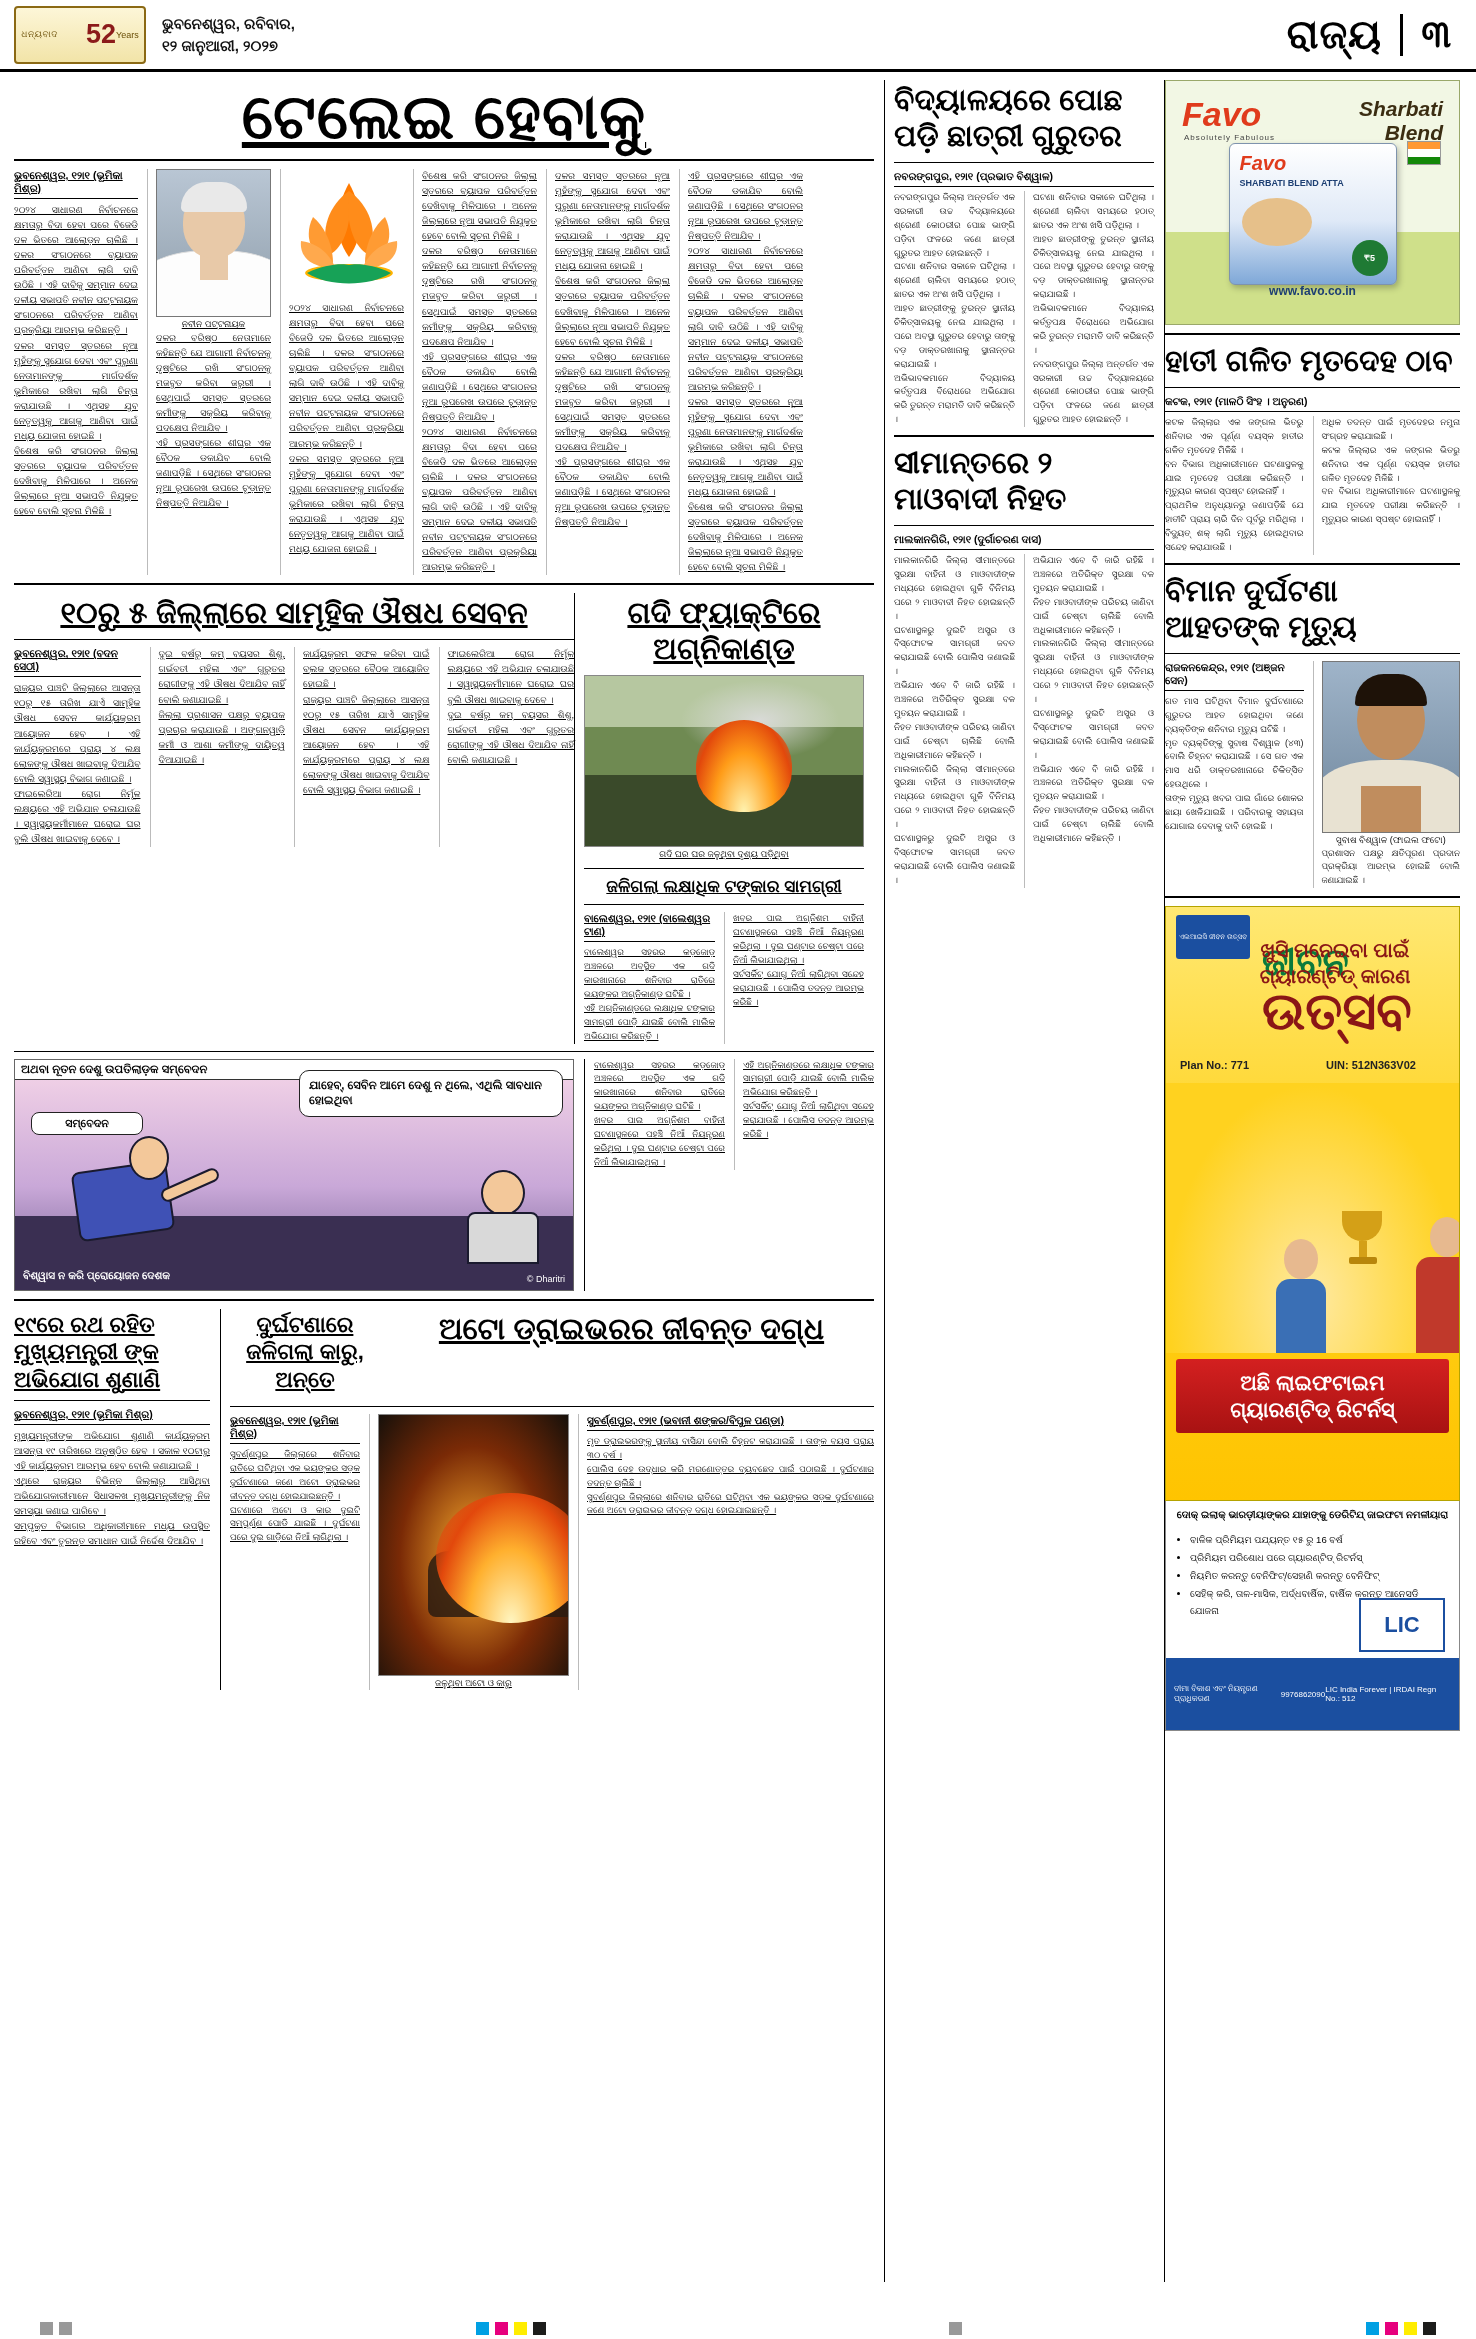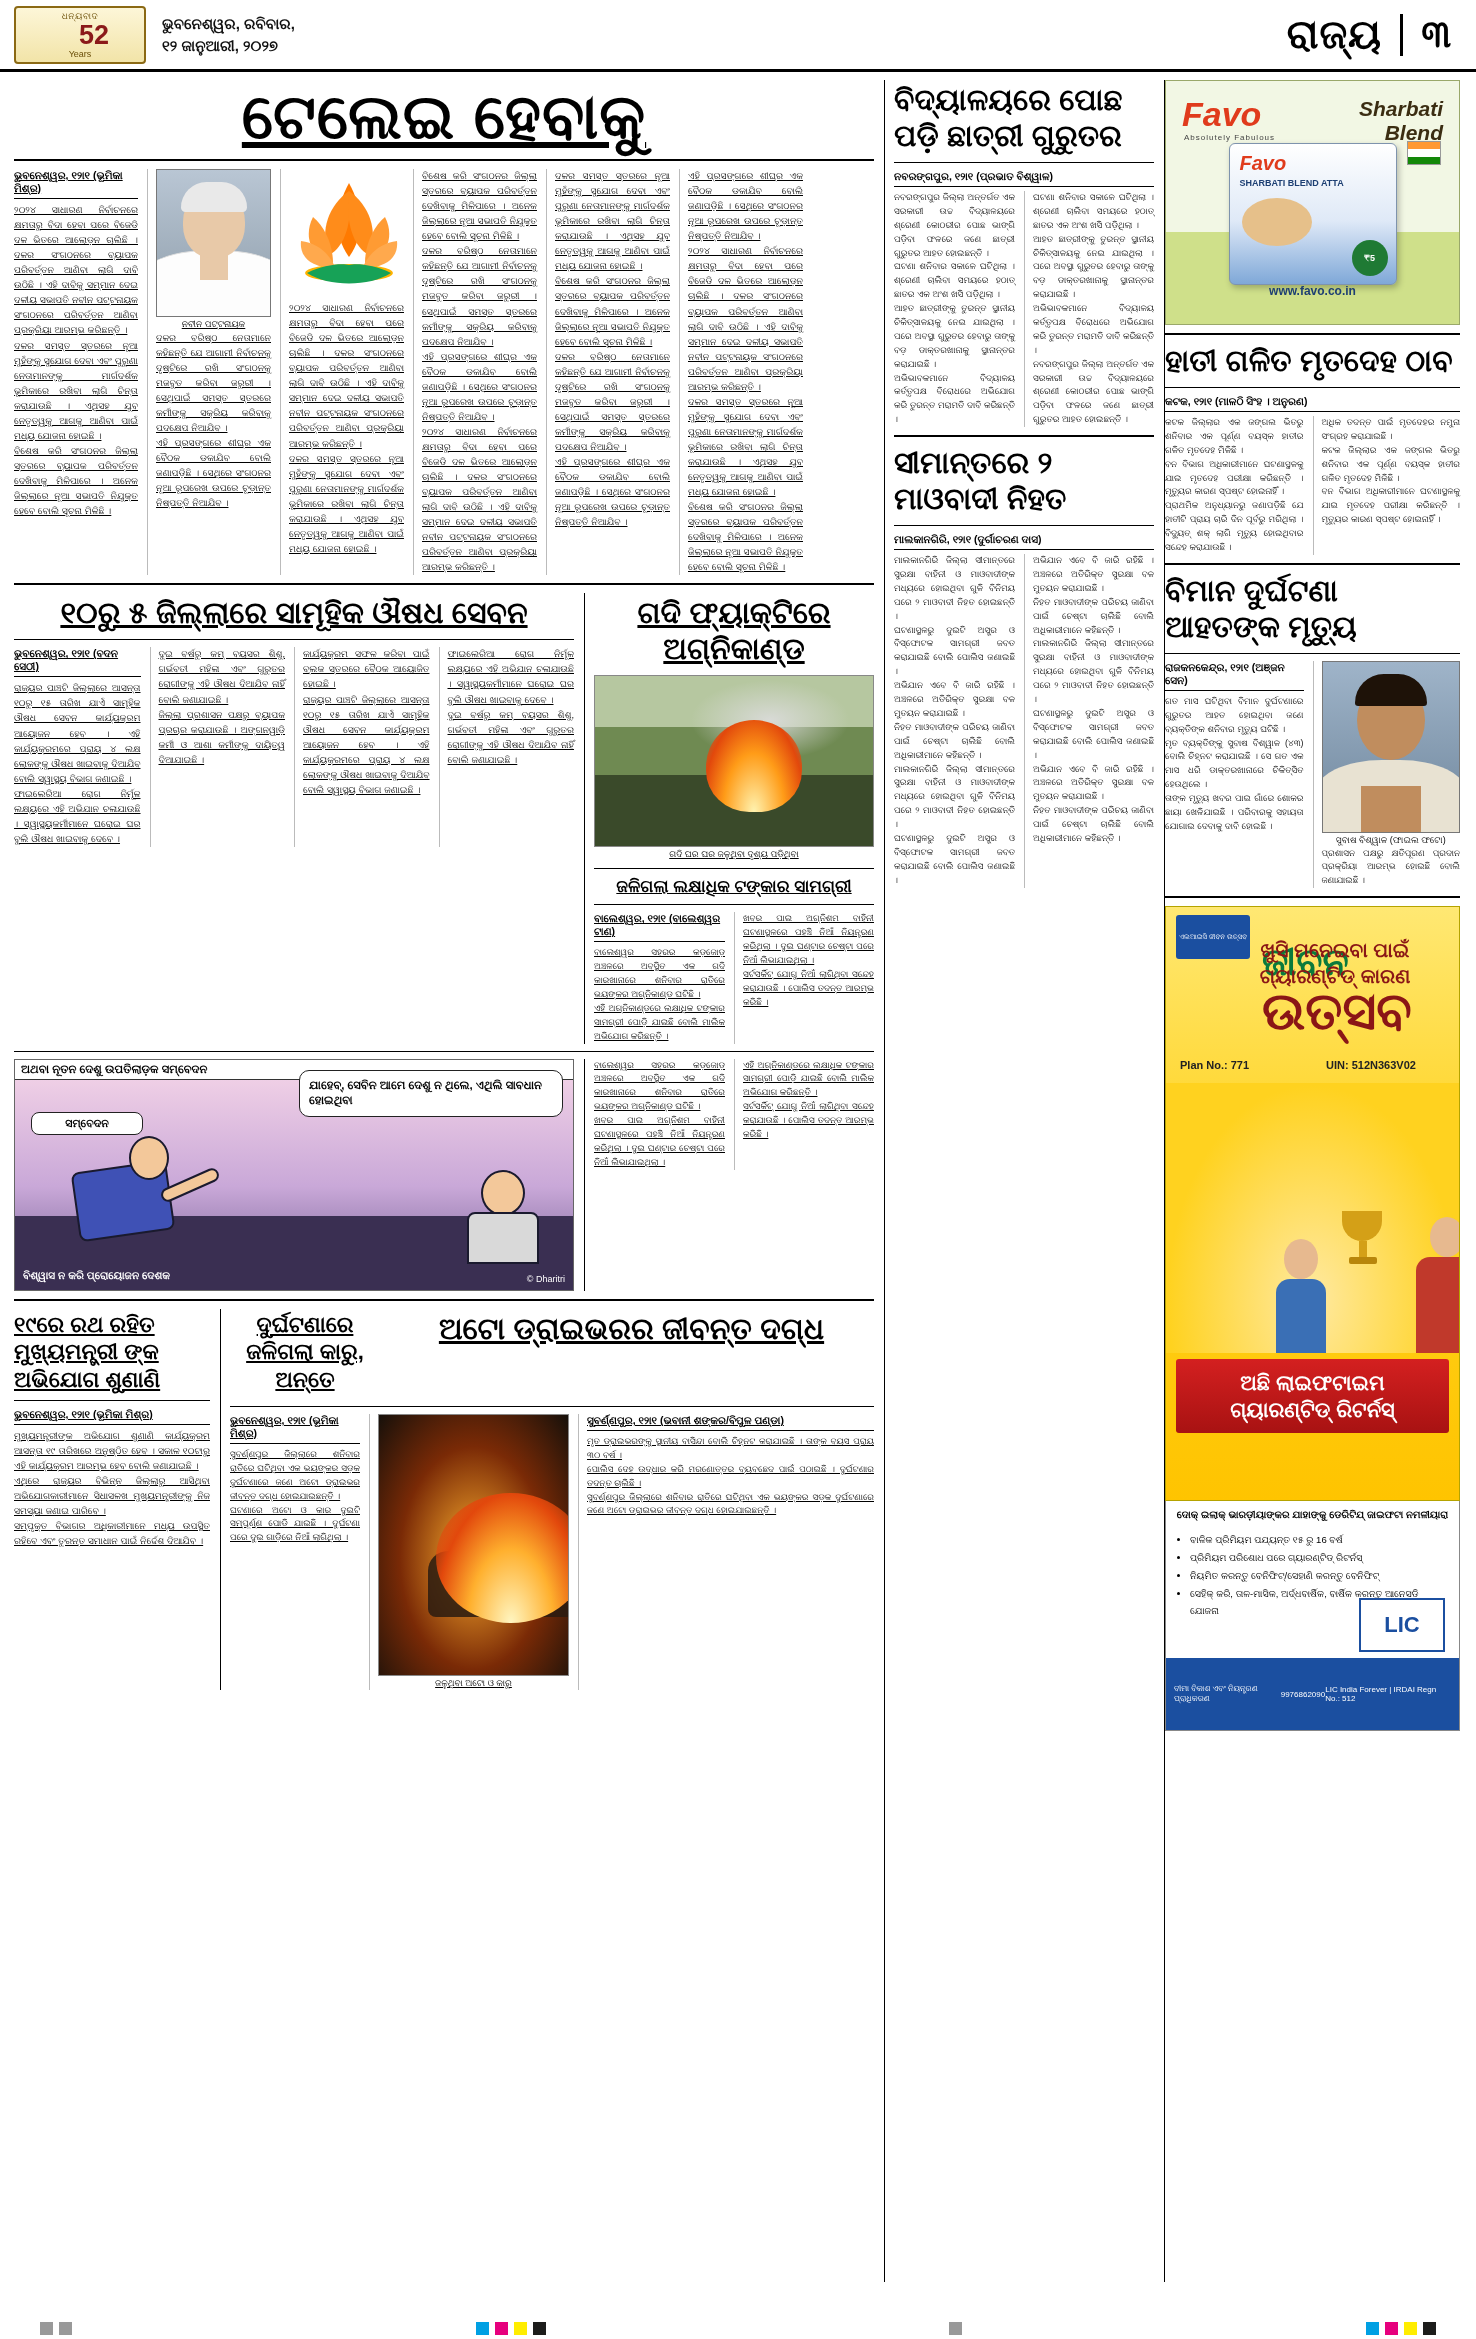--- a/index.html
+++ b/index.html
@@ -26,21 +26,21 @@
     border-bottom: 3px solid #000;
     display: flex;
     align-items: center;
     padding: 0 14px;
   }
   .anniv-badge {
     width: 132px; height: 58px;
     border: 2px solid #8b6914;
     border-radius: 4px;
     background: linear-gradient(#fdf6d8, #f2e4a8);
-    display:flex; flex-direction:column; align-items:center; justify-content:center;
+    display:flex; flex-direction:row; align-items:center; justify-content:center;
     flex: none;
   }
   .anniv-top { font-size: 9px; color:#6b4f08; letter-spacing:.5px; }
   .anniv-num { font-size: 27px; font-weight:bold; color:#8b1a1a; line-height:1;margin-left:28px; }
   .anniv-bot { font-size: 9px; color:#6b4f08; }
   .dateline {
     margin-left: 16px;
     font-size: 15px;
     line-height: 1.45;
     font-weight: bold;
@@ -454,21 +454,21 @@
             <div class="txt">୨୦୨୪ ସାଧାରଣ ନିର୍ବାଚନରେ କ୍ଷମତାରୁ ବିଦା ହେବା ପରେ ବିଜେଡି ଦଳ ଭିତରେ ଆଲୋଡ଼ନ ଚାଲିଛି । ଦଳର ସଂଗଠନରେ ବ୍ୟାପକ ପରିବର୍ତ୍ତନ ଆଣିବା ଲାଗି ଦାବି ଉଠିଛି । ଏହି ଦାବିକୁ ସମ୍ମାନ ଦେଇ ଦଳୀୟ ସଭାପତି ନବୀନ ପଟ୍ଟନାୟକ ସଂଗଠନରେ ପରିବର୍ତ୍ତନ ଆଣିବା ପ୍ରକ୍ରିୟା ଆରମ୍ଭ କରିଛନ୍ତି ।</div>
             <div class="txt">ଦଳର ସମସ୍ତ ସ୍ତରରେ ନୂଆ ମୁହଁଙ୍କୁ ସୁଯୋଗ ଦେବା ଏବଂ ପୁରୁଣା ନେତାମାନଙ୍କୁ ମାର୍ଗଦର୍ଶକ ଭୂମିକାରେ ରଖିବା ଲାଗି ଚିନ୍ତା କରାଯାଉଛି । ଏଥିସହ ଯୁବ ନେତୃତ୍ୱକୁ ଆଗକୁ ଆଣିବା ପାଇଁ ମଧ୍ୟ ଯୋଜନା ହୋଇଛି ।</div>
             <div class="txt">ବିଶେଷ କରି ସଂଗଠନର ଜିଲ୍ଲା ସ୍ତରରେ ବ୍ୟାପକ ପରିବର୍ତ୍ତନ ଦେଖିବାକୁ ମିଳିପାରେ । ଅନେକ ଜିଲ୍ଲାରେ ନୂଆ ସଭାପତି ନିଯୁକ୍ତ ହେବେ ବୋଲି ସୂଚନା ମିଳିଛି ।</div>
           </div>
 
         </div>
       </div>
 
       <div class="hl-thick"></div>
 
-      <div style="display:flex; gap:10px;">
+      <div style="display:flex; ">
 
         <div style="width:560px; flex:none;">
           <h2 class="hd center">୧୦ରୁ ୫ ଜିଲ୍ଲାରେ ସାମୂହିକ ଔଷଧ ସେବନ</h2>
           <div class="hl"></div>
           <div class="cols">
             <div class="tcol">
               <div class="byline">ଭୁବନେଶ୍ୱର, ୧୨ା୧ (ବଦନ ସେଠୀ)</div>
               <div class="txt">ରାଜ୍ୟର ପାଞ୍ଚଟି ଜିଲ୍ଲାରେ ଆସନ୍ତା ୧୦ରୁ ୧୫ ତାରିଖ ଯାଏଁ ସାମୂହିକ ଔଷଧ ସେବନ କାର୍ଯ୍ୟକ୍ରମ ଆୟୋଜନ ହେବ । ଏହି କାର୍ଯ୍ୟକ୍ରମରେ ପ୍ରାୟ ୪ ଲକ୍ଷ ଲୋକଙ୍କୁ ଔଷଧ ଖାଇବାକୁ ଦିଆଯିବ ବୋଲି ସ୍ୱାସ୍ଥ୍ୟ ବିଭାଗ ଜଣାଇଛି ।</div>
               <div class="txt">ଫାଇଲେରିଆ ରୋଗ ନିର୍ମୂଳ ଲକ୍ଷ୍ୟରେ ଏହି ଅଭିଯାନ ଚଳାଯାଉଛି । ସ୍ୱାସ୍ଥ୍ୟକର୍ମୀମାନେ ଘରୋଇ ଘର ବୁଲି ଔଷଧ ଖାଇବାକୁ ଦେବେ ।</div>
             </div>

